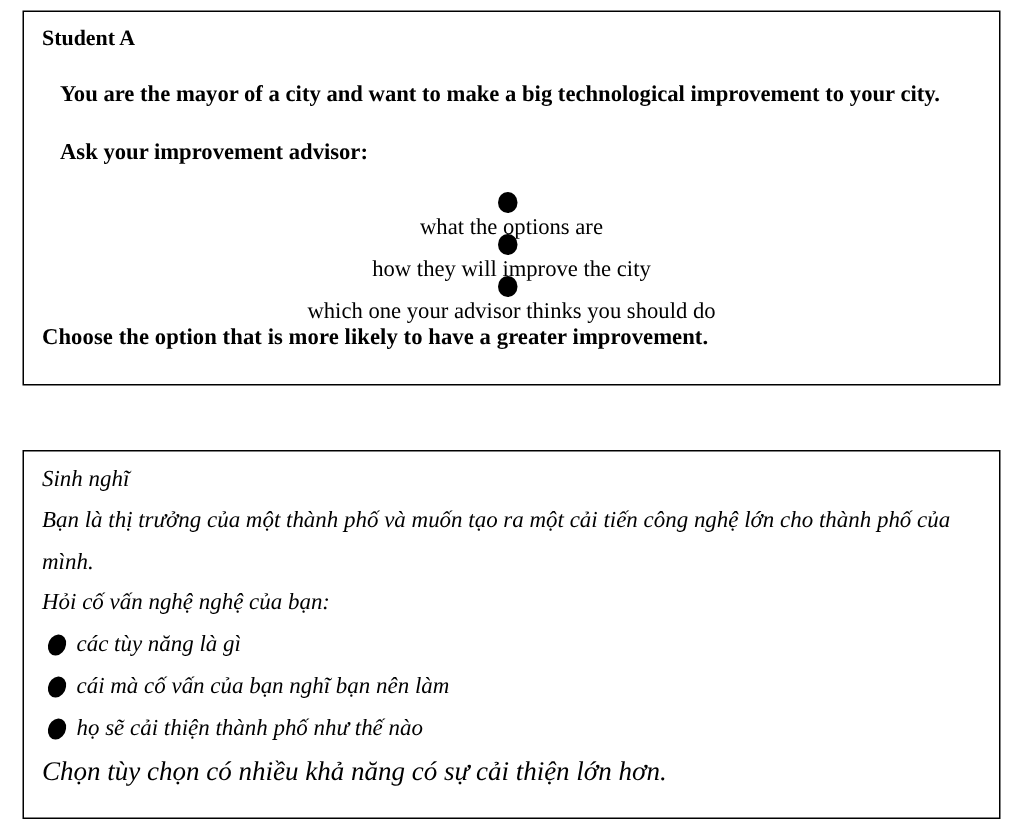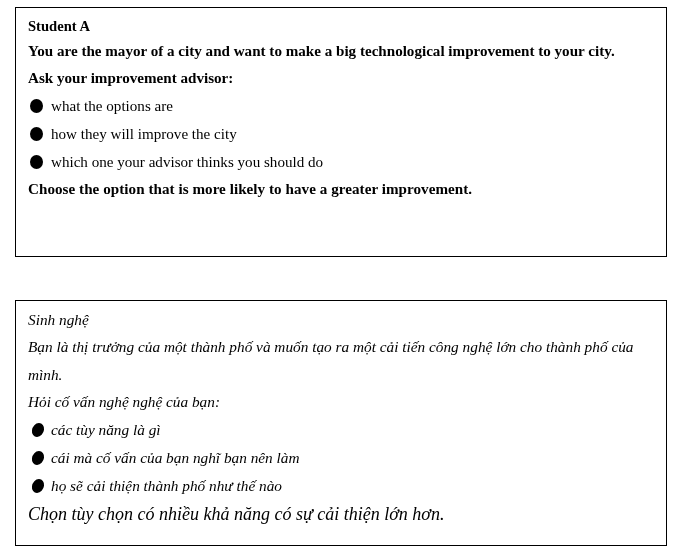--- a/index.html
+++ b/index.html
@@ -54,30 +54,31 @@
   }
   #box-english .heading {
     font-weight: bold;
     font-size: 14.6px;
     line-height: 24px;
   }
   #box-english .para {
     font-weight: bold;
     font-size: 15.1px;
     line-height: 27px;
-    margin: 0;
+    margin: 12px;
   }
 
   
   .bullet-row {
     display: flex;
     align-items: center;
   }
   #box-english .bullet-row {
     height: 28px;
+    flex-direction: column;
   }
   #box-vietnamese .bullet-row {
     height: 28px;
   }
   .bullet-dot {
     display: inline-block;
     flex: 0 0 auto;
     width: 13px;
     height: 14px;
     border-radius: 50%;
@@ -153,21 +154,21 @@
       <span class="bullet-dot"></span>
       <span class="bullet-text">which one your advisor thinks you should do</span>
     </div>
 
     <div class="line closing">Choose the option that is more likely to have a greater improvement.</div>
 
   </div>
 
   <div class="task-box" id="box-vietnamese">
 
-    <div class="heading">Sinh nghệ</div>
+    <div class="heading">Sinh nghĩ</div>
 
     <p class="para">Bạn là thị trưởng của một thành phố và muốn tạo ra một cải tiến công nghệ lớn cho thành phố của mình.</p>
 
     <p class="para">Hỏi cố vấn nghệ nghệ của bạn:</p>
 
     <div class="bullet-row">
       <span class="bullet-dot"></span>
       <span class="bullet-text">các tùy năng là gì</span>
     </div>
 

